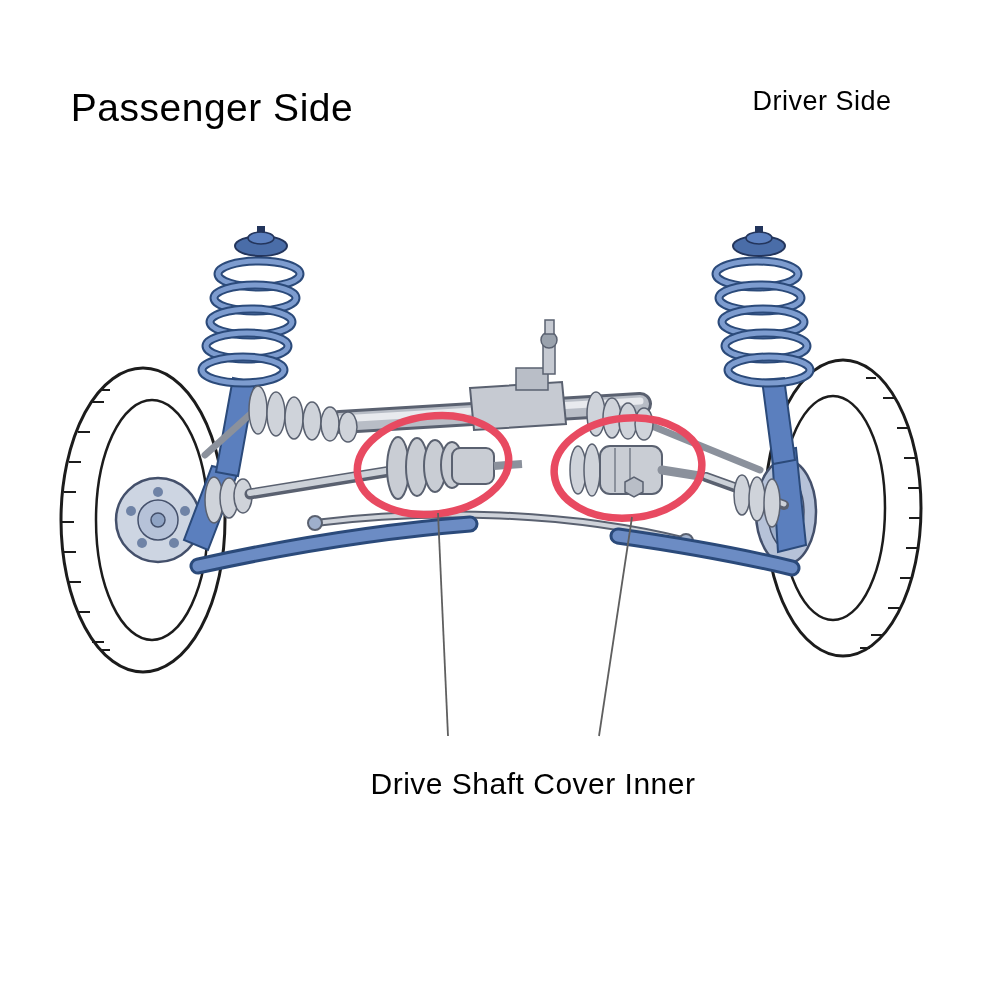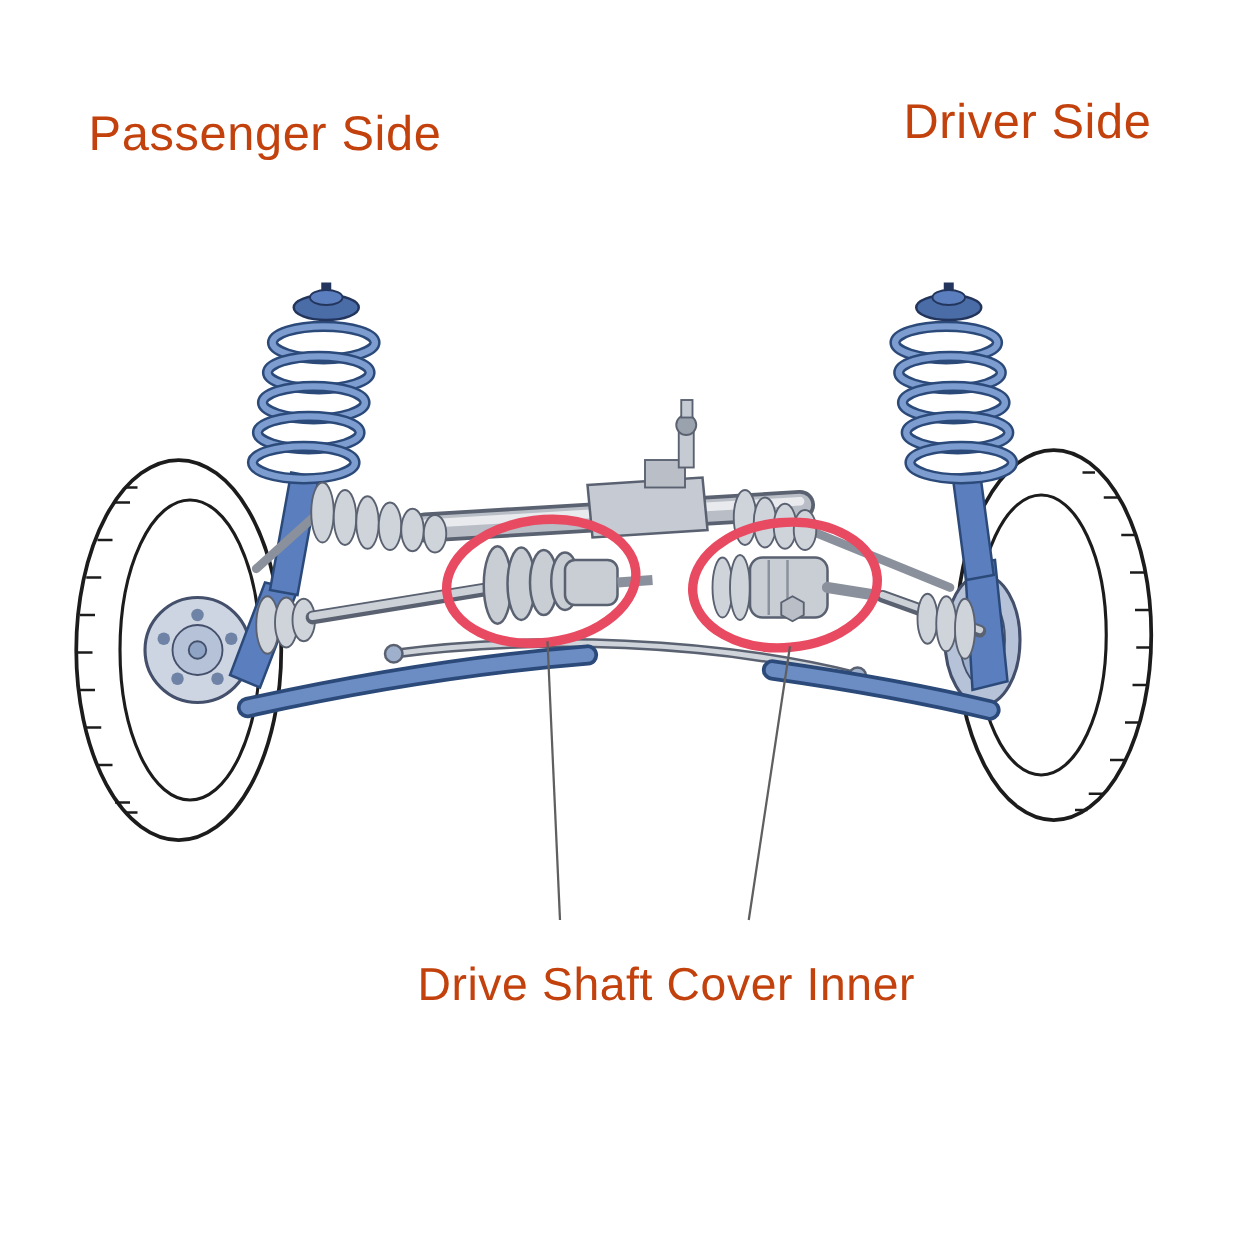--- a/index.html
+++ b/index.html
@@ -1,25 +1,25 @@
 <!DOCTYPE html>
 <html><head>
 <meta charset="utf-8">
 <style>
   html,body{margin:0;padding:0;background:#ffffff;}
   .stage{
     position:relative;width:1000px;height:1000px;overflow:hidden;
-    background:#ffffff;font-family:"Liberation Sans",sans-serif;color:#c2410c;
+    background:#ffffff;font-family:"Liberation Sans",sans-serif;color:#000000;
   }
   .stage svg{position:absolute;left:0;top:0;}
   .label{position:absolute;text-align:center;font-weight:500;letter-spacing:.5px;}
   .label .line{display:block;}
   #label-left{left:30px;top:82px;width:364px;font-size:39px;line-height:1.32;}
-  #label-right{left:668px;top:72px;width:308px;font-size:39px;line-height:1.32;}
-  #label-bottom{left:218px;top:764px;width:630px;font-size:37px;line-height:1.3;}
+  #label-right{left:668px;top:84px;width:308px;font-size:27px;line-height:1.32;}
+  #label-bottom{left:218px;top:764px;width:630px;font-size:30px;line-height:1.3;}
 </style>
 </head>
 <body>
 
 <div class="stage">
 
   <svg width="1000" height="1000" viewBox="0 0 1000 1000" aria-hidden="true">
     <defs>
       <g id="coil">
         <ellipse rx="41" ry="13" fill="none" stroke="#2b4a7a" stroke-width="9"></ellipse>

